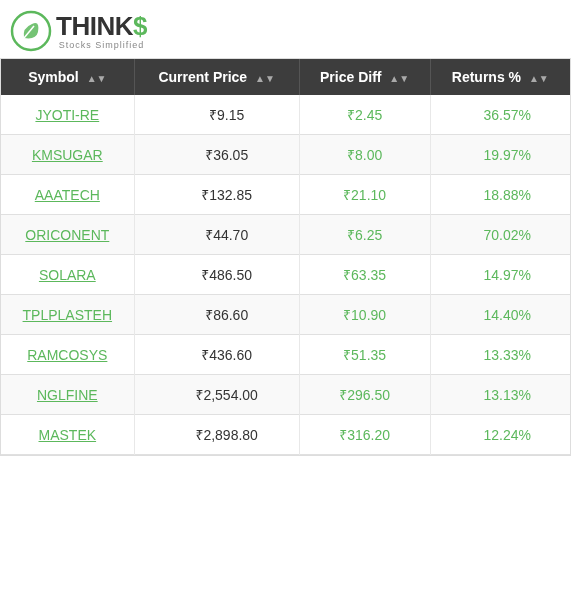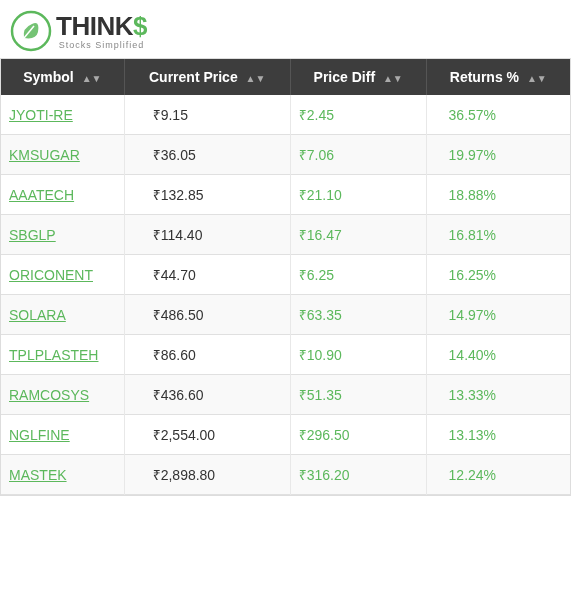--- a/index.html
+++ b/index.html
@@ -44,21 +44,21 @@
       width: 100%;
       border-collapse: collapse;
       font-size: 14px;
     }
     thead tr {
       background-color: #3d3d3d;
     }
     thead th {
       color: #fff;
       text-align: center;
-      padding: 10px 16px;
+      padding: 10px 7px;
       font-weight: bold;
       font-size: 14px;
       border-right: 1px solid #555;
       white-space: nowrap;
     }
     thead th:last-child {
       border-right: none;
     }
     .sort-arrows {
       display: inline-flex;
@@ -72,21 +72,21 @@
     tbody tr {
       border-bottom: 1px solid #e0e0e0;
     }
     tbody tr:nth-child(even) {
       background-color: #f9f9f9;
     }
     tbody tr:nth-child(odd) {
       background-color: #fff;
     }
     tbody td {
-      text-align: left;
+      text-align: center;
       padding: 10px 8px;
       border-right: 1px solid #e8e8e8;
       font-size: 14px;
     }
     tbody td:last-child {
       border-right: none;
     }
     .symbol-link {
       color: #5cb85c;
       text-decoration: underline;
@@ -154,40 +154,34 @@
     <tbody id="table-body">
     <tr>
           <td><a class="symbol-link" href="#">JYOTI-RE</a></td>
           <td class="price-black">₹9.15</td>
           <td class="price-green">₹2.45</td>
           <td class="returns-green">36.57%</td>
         </tr>
         <tr>
           <td><a class="symbol-link" href="#">KMSUGAR</a></td>
           <td class="price-black">₹36.05</td>
-          <td class="price-green">₹7.06</td>
+          <td class="price-green">₹8.00</td>
           <td class="returns-green">19.97%</td>
         </tr>
         <tr>
           <td><a class="symbol-link" href="#">AAATECH</a></td>
           <td class="price-black">₹132.85</td>
           <td class="price-green">₹21.10</td>
           <td class="returns-green">18.88%</td>
         </tr>
         <tr>
-          <td><a class="symbol-link" href="#">SBGLP</a></td>
-          <td class="price-black">₹114.40</td>
-          <td class="price-green">₹16.47</td>
-          <td class="returns-green">16.81%</td>
-        </tr>
-        <tr>
           <td><a class="symbol-link" href="#">ORICONENT</a></td>
           <td class="price-black">₹44.70</td>
           <td class="price-green">₹6.25</td>
-          <td class="returns-green">16.25%</td>
+          <td class="returns-green">70.02%</td>
         </tr>
         <tr>
           <td><a class="symbol-link" href="#">SOLARA</a></td>
           <td class="price-black">₹486.50</td>
           <td class="price-green">₹63.35</td>
           <td class="returns-green">14.97%</td>
         </tr>
         <tr>
           <td><a class="symbol-link" href="#">TPLPLASTEH</a></td>
           <td class="price-black">₹86.60</td>

